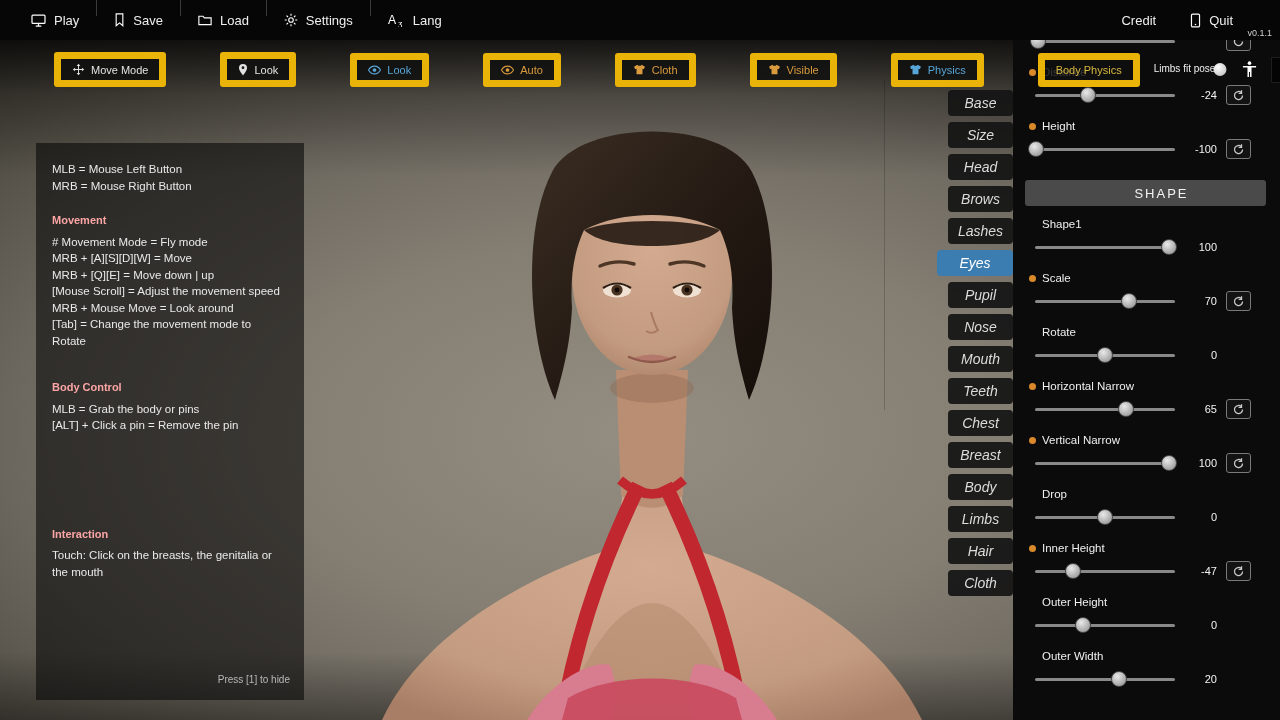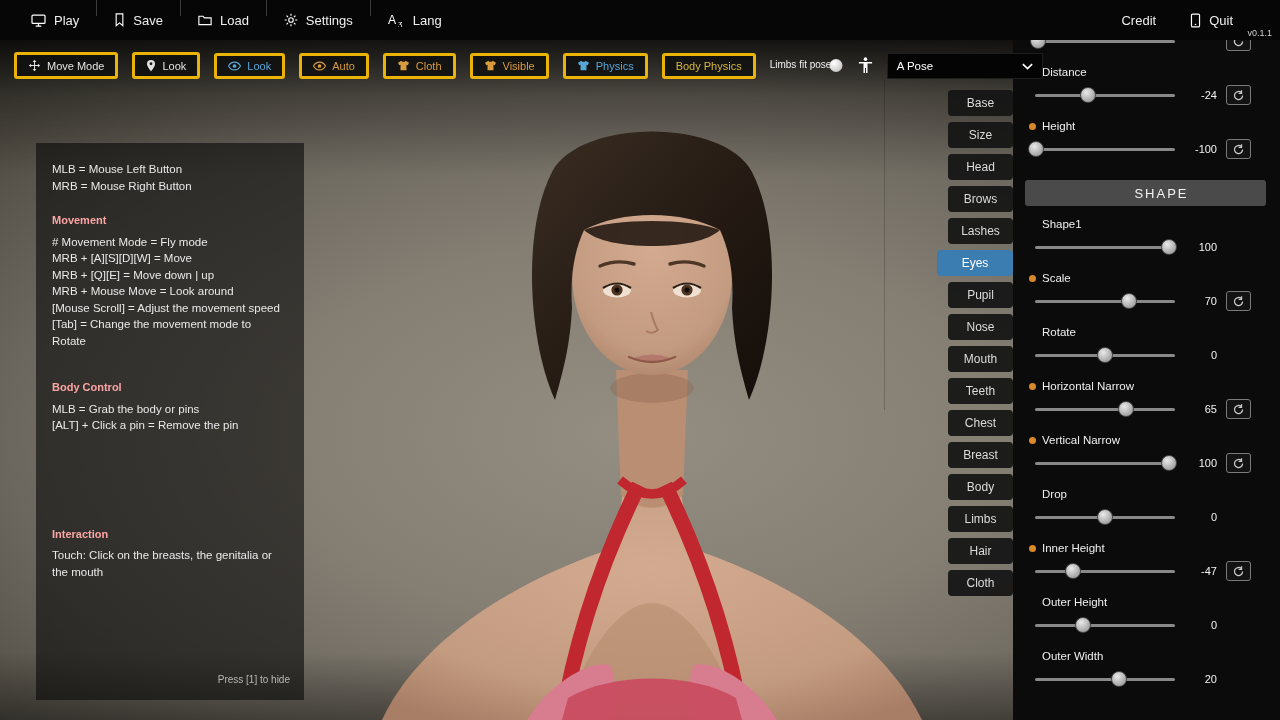--- a/index.html
+++ b/index.html
@@ -37,22 +37,22 @@
     background:rgba(0,0,0,.18);
   }
   .character { position:absolute; left:352px; top:0px; }
   
   .toolbar {
     position:absolute; top:52px; left:14px; display:flex; align-items:center;
     gap:14px; z-index:30;
   }
   .tbtn {
     display:flex; align-items:center; gap:6px;
-    background:rgba(15,15,15,.84); border:3px solid #eab308; border-radius:3px;
-    padding:4px 11px; font-size:11px; color:#e2e2e2; cursor:pointer; white-space:nowrap;
+    background:rgba(15,15,15,.84); border:7px solid #eab308; border-radius:3px;
+    padding:4px 11px; font-size:11px; color:#e2e2e2; cursor:pointer; white-space:nowrap;margin-left:40px;
   }
   .tbtn.blue   { color:#57a6d8; }
   .tbtn.orange { color:#d99b3d; }
   .tbtn.yellow { color:#d8b83e; }
   .limbs-group { display:flex; flex-direction:row; gap:5px; width:70px; }
   .limbs-label { font-size:10px; color:#f0f0f0; white-space:nowrap; }
   .limbs-slider { position:relative; height:13px; cursor:pointer; }
   .limbs-track { position:absolute; top:6px; left:0; right:0; height:2px; background:#d8d8d8; }
   .limbs-knob  {
     position:absolute; top:0; width:13px; height:13px; border-radius:50%;
@@ -80,22 +80,22 @@
   .hide-hint {
     position:absolute; right:14px; bottom:12px; font-size:10px; color:#b8b8b8;
   }
   
   .tabs {
     position:absolute; top:90px; right:267px; width:65px; z-index:20;
     display:flex; flex-direction:column;
   }
   .tab {
     height:26px; margin-bottom:6px; border-radius:4px;
-    background:rgba(20,20,20,.93); color:#dcdcdc; font-size:12px;
-    display:flex; align-items:center; justify-content:center; cursor:pointer;
+    background:rgba(20,20,20,.93); color:#dcdcdc; font-size:14px;
+    display:flex; align-items:center; justify-content:center; cursor:pointer;font-style:italic;
   }
   .tab.selected {
     background:#3b7cb1; color:#fff; width:76px; margin-left:-11px;
   }
   
   .panel {
     position:absolute; top:40px; right:0; width:267px; height:680px;
     background:#0b0b0b; z-index:25; overflow:hidden;
   }
   .panel-body { padding:0 8px 0 16px; }
@@ -345,22 +345,22 @@
 
 <div class="help">
   <div>MLB = Mouse Left Button</div>
   <div>MRB = Mouse Right Button</div>
 
   <div class="sec-movement">
     <h2>Movement</h2>
     <div># Movement Mode = Fly mode</div>
     <div>MRB + [A][S][D][W] = Move</div>
     <div>MRB + [Q][E] = Move down | up</div>
+    <div>[Mouse Scroll] = Adjust the movement speed</div>
     <div>MRB + Mouse Move = Look around</div>
-    <div>[Mouse Scroll] = Adjust the movement speed</div>
     <div>[Tab] = Change the movement mode to Rotate</div>
   </div>
 
   <div class="sec-body">
     <h2>Body Control</h2>
     <div>MLB = Grab the body or pins</div>
     <div>[ALT] + Click a pin = Remove the pin</div>
   </div>
 
   <div class="sec-inter">

